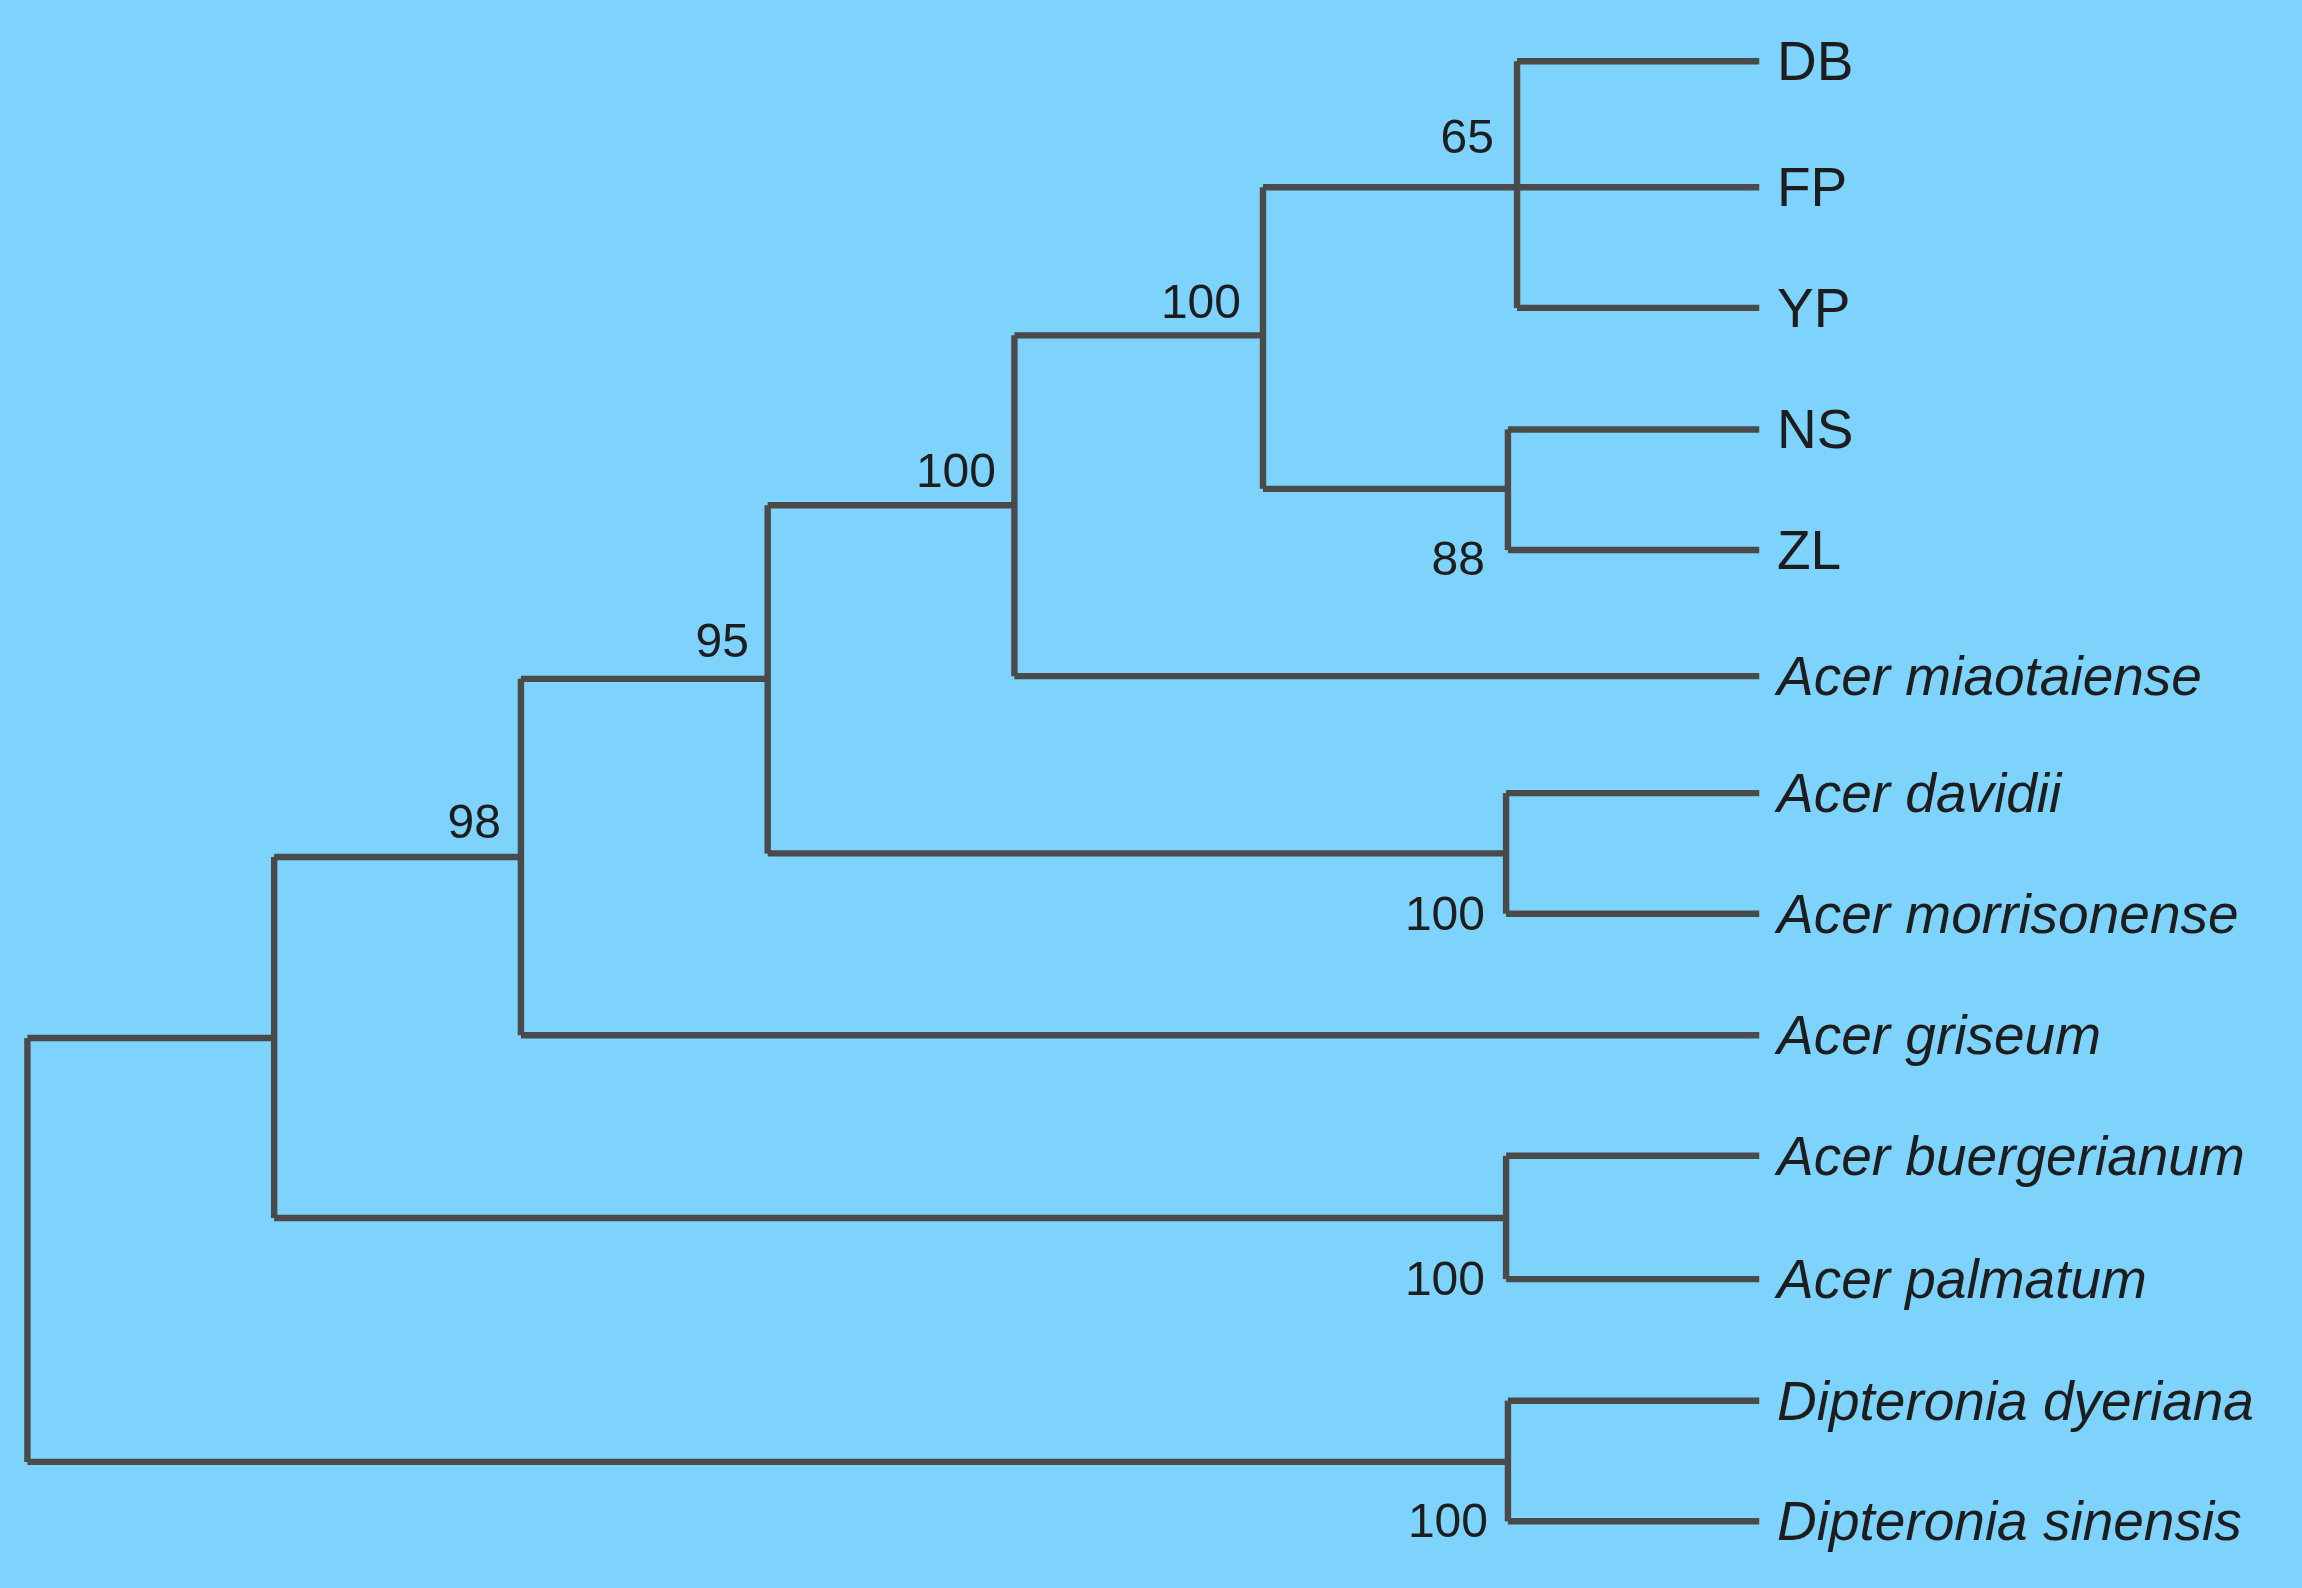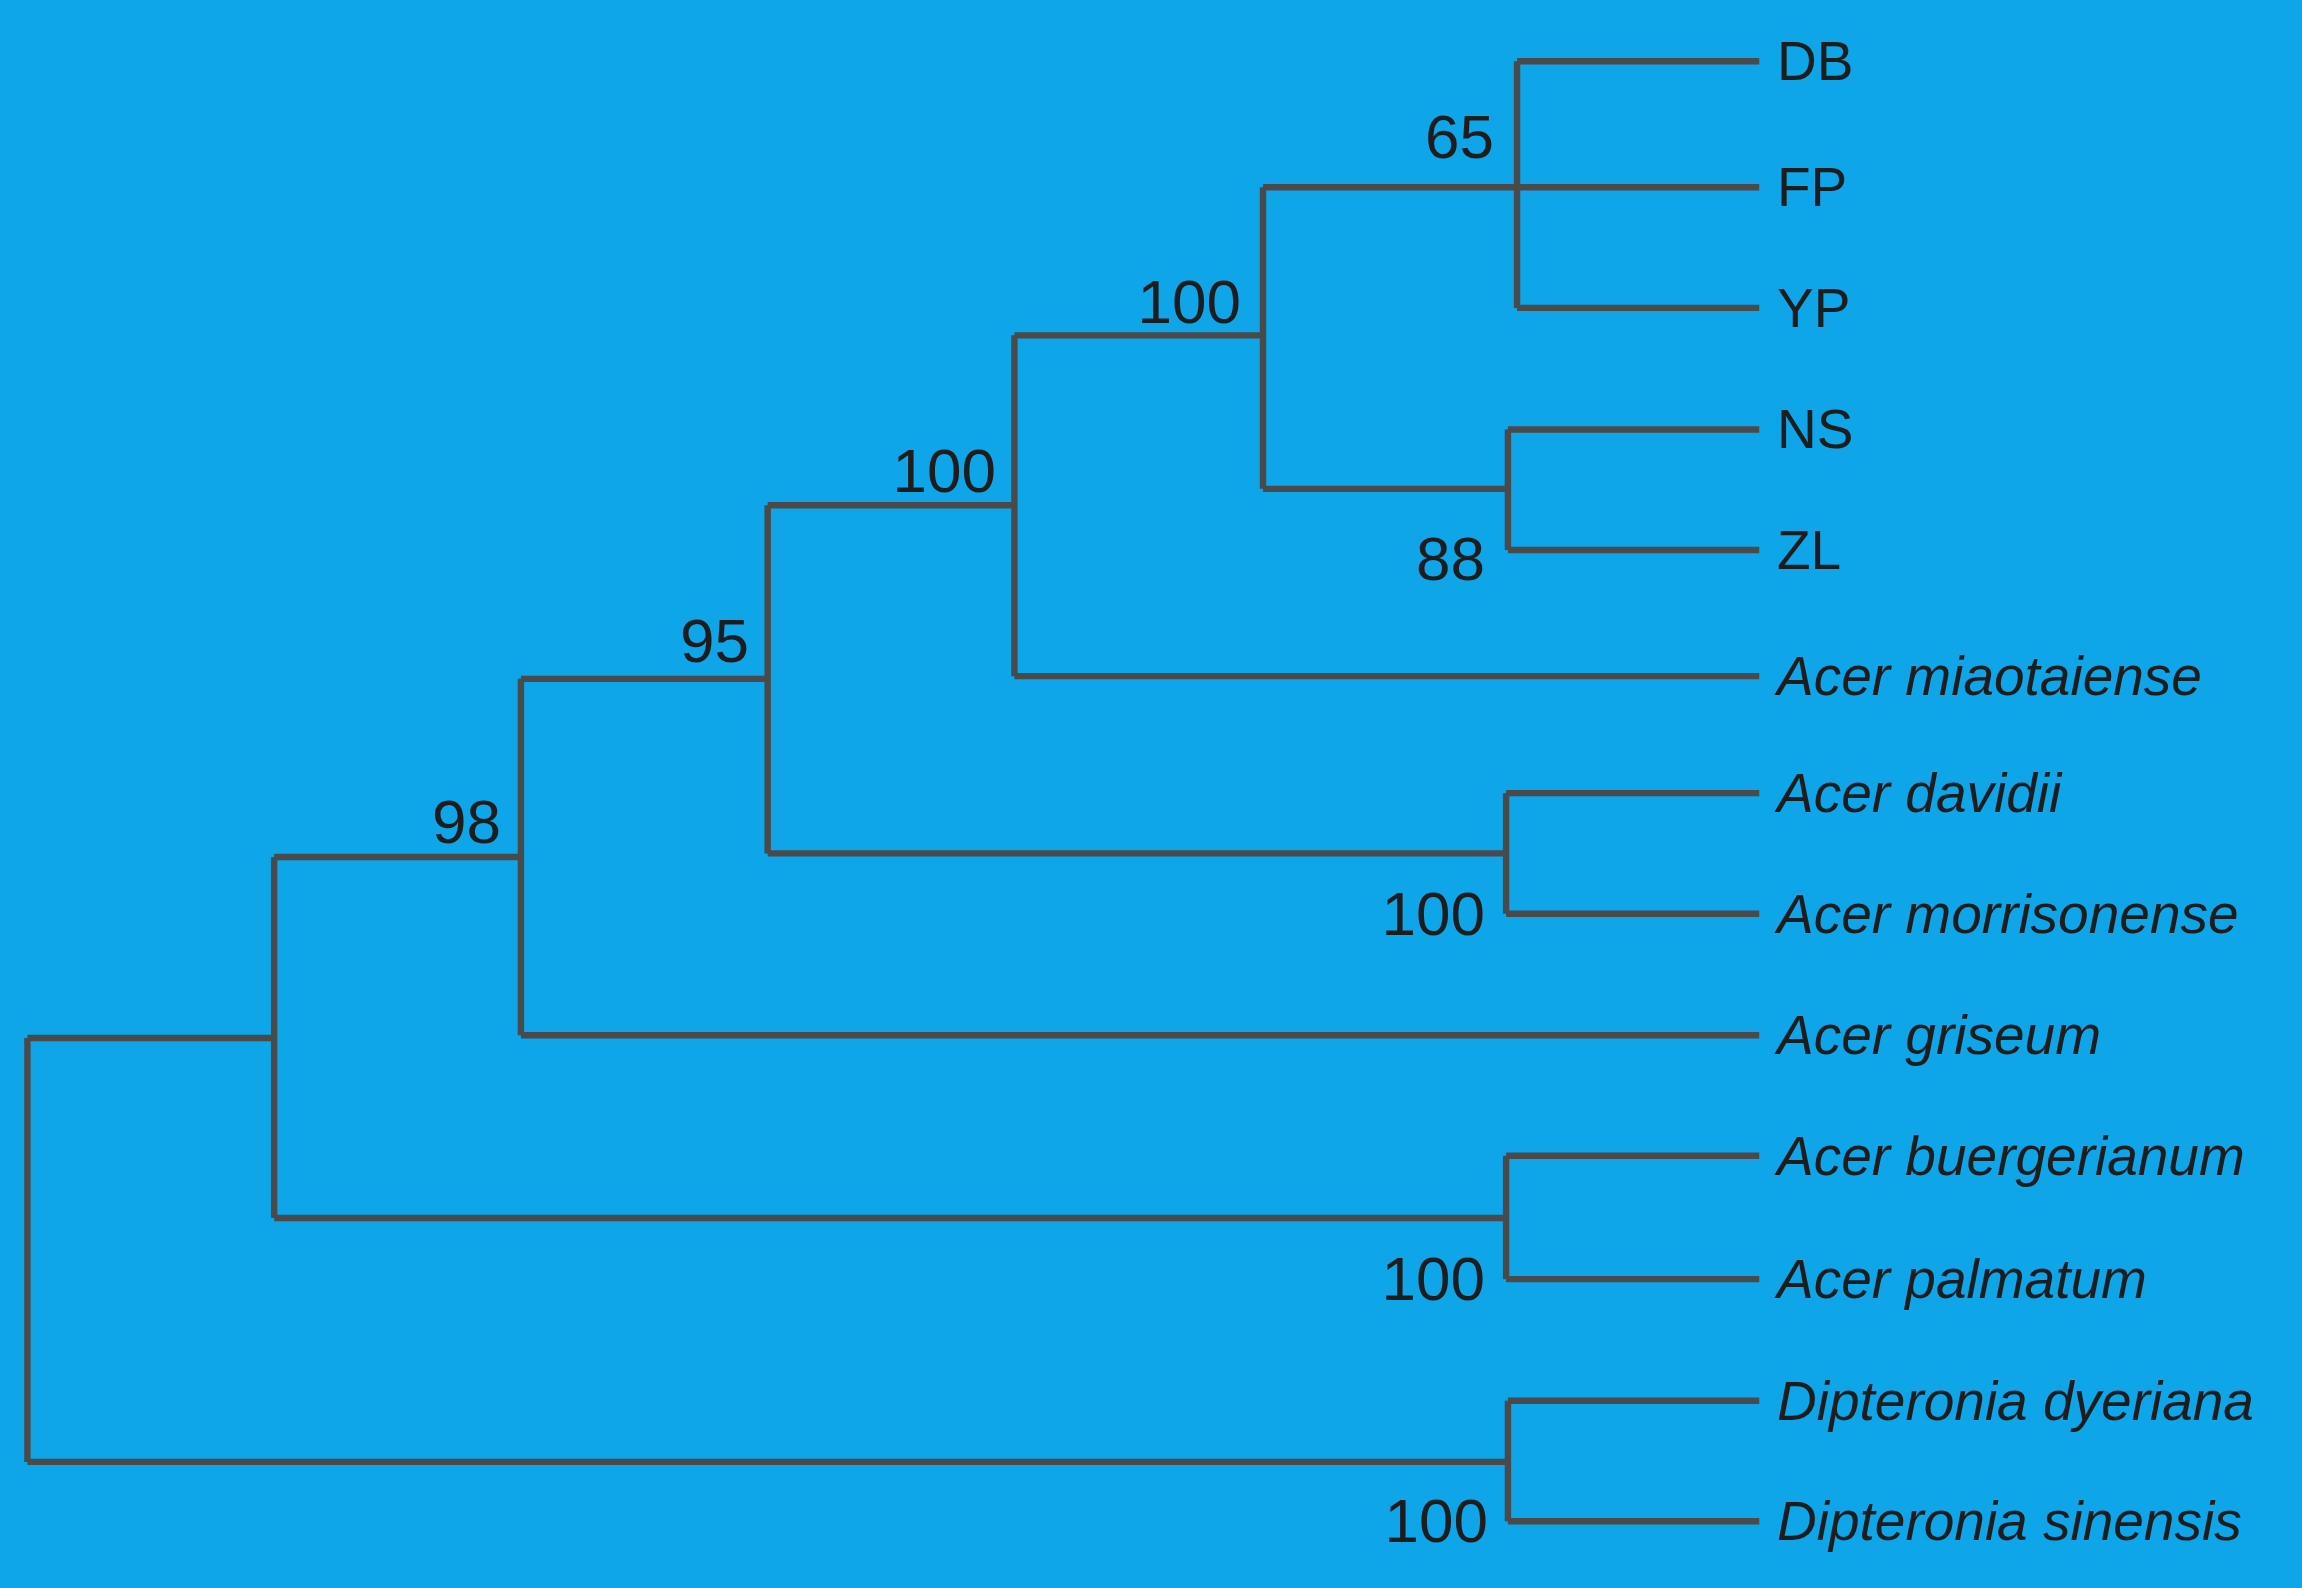--- a/index.html
+++ b/index.html
@@ -4,21 +4,21 @@
 <style>
   html, body {
     margin: 0;
     padding: 0;
     background: #fdfcf7;
   }
   #page {
     position: relative;
     width: 2303px;
     height: 1588px;
-    background: #0ea5e9;
+    background: #7dd3fc;
     overflow: hidden;
     font-family: "Liberation Sans", sans-serif;
   }
   #tree-svg {
     position: absolute;
     left: 0;
     top: 0;
     width: 2303px;
     height: 1588px;
   }
@@ -30,21 +30,21 @@
     white-space: nowrap;
     line-height: 1;
     transform: translateY(-50%);
   }
   .leaf-label.sci {
     font-style: italic;
   }
   .boot-label {
     position: absolute;
     font-family: "Liberation Sans", sans-serif;
-    font-size: 62px;
+    font-size: 48px;
     color: #1d1d1d;
     white-space: nowrap;
     line-height: 1;
     transform: translate(-100%, -50%);
   }
 </style>
 </head>
 <body>
 
 <div id="page">

